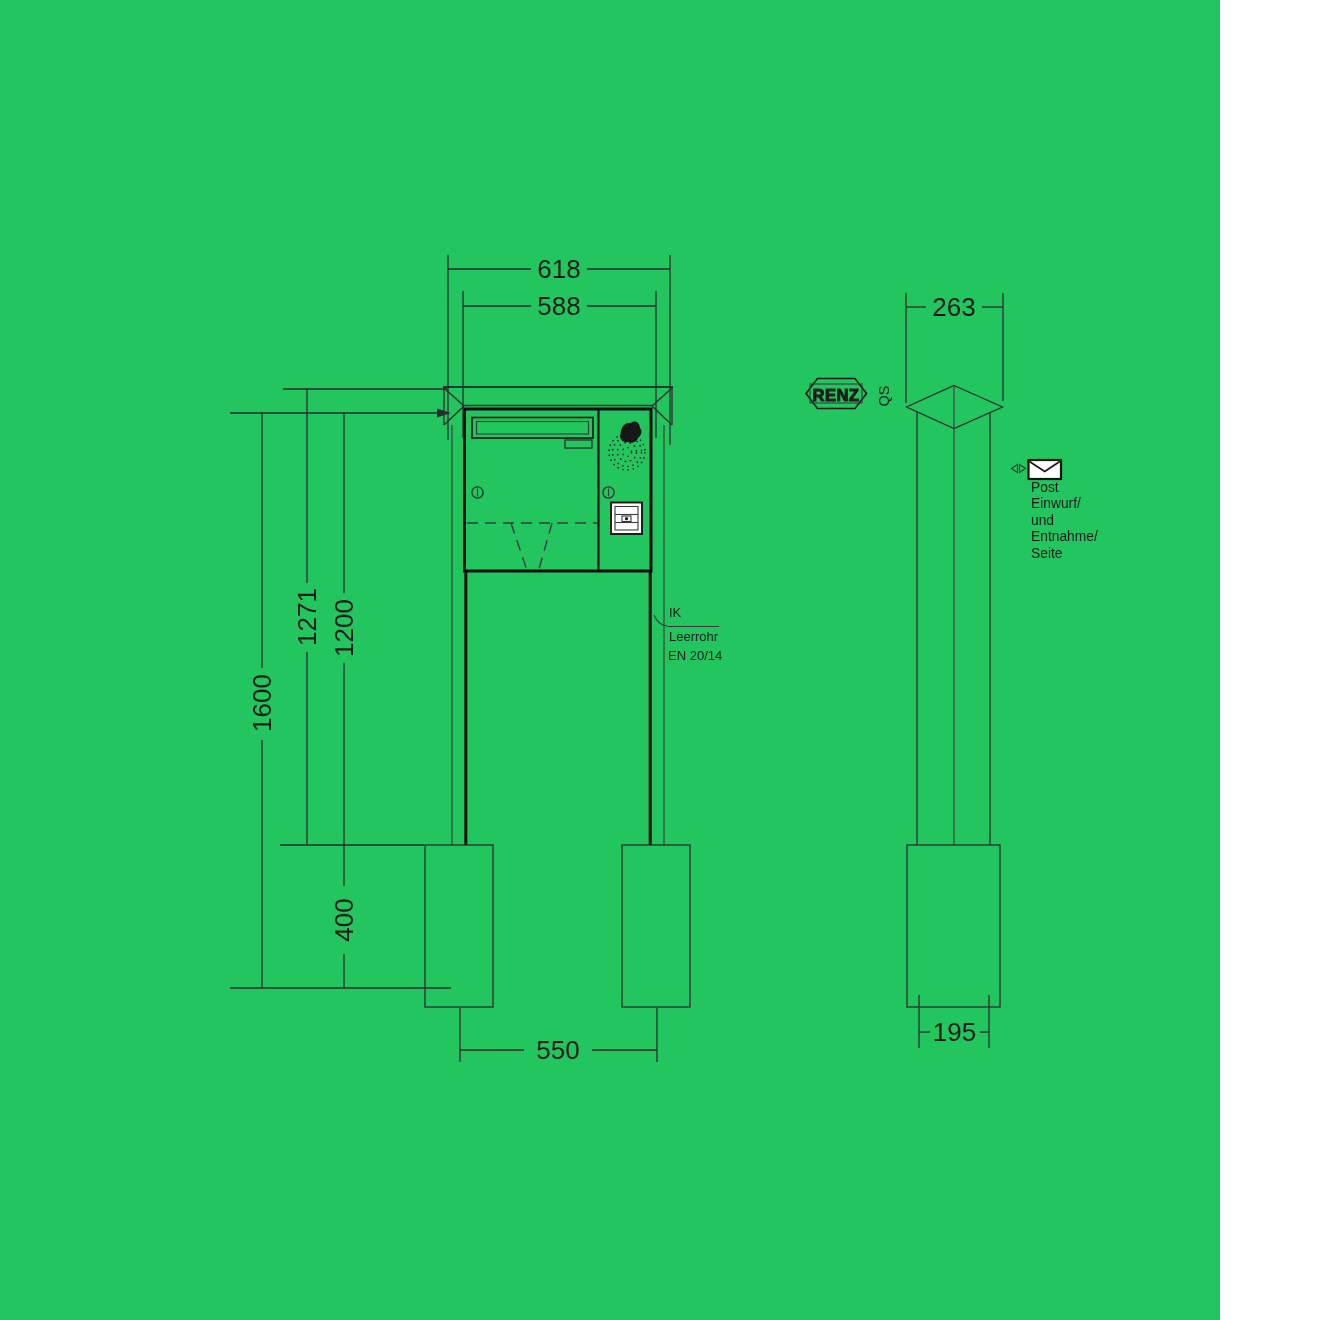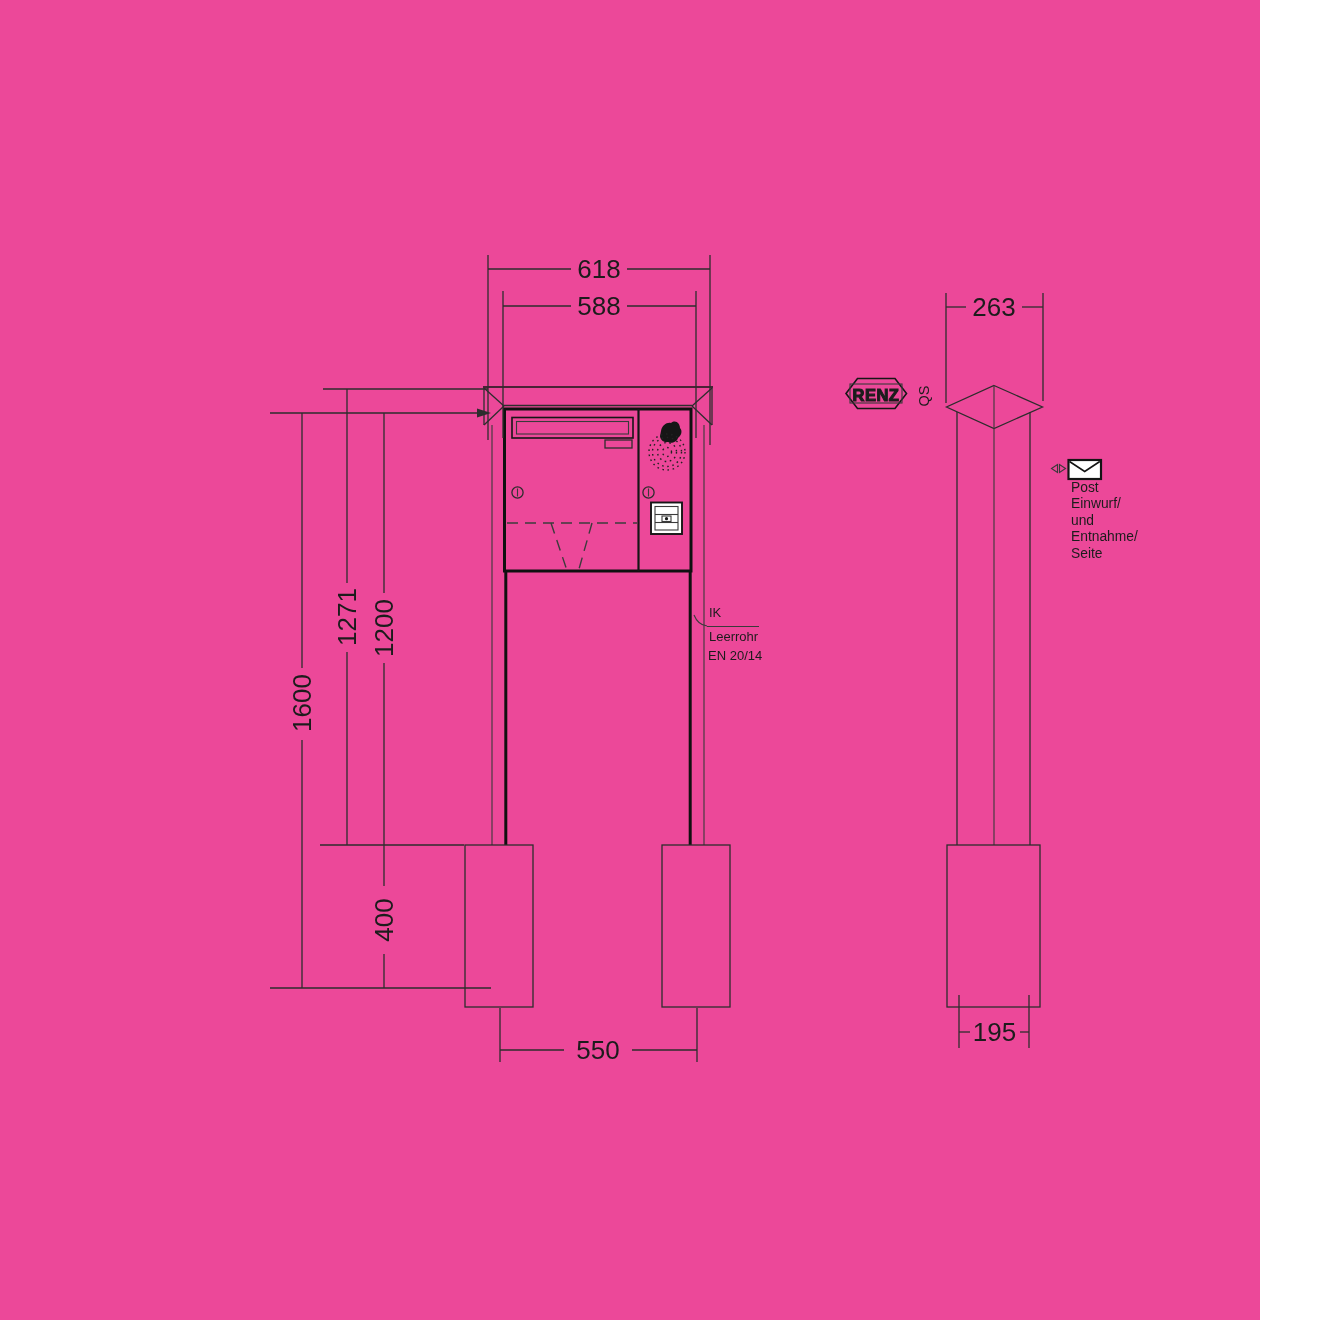--- a/index.html
+++ b/index.html
@@ -1,22 +1,21 @@
 <!DOCTYPE html>
 <html><head>
 <meta charset="utf-8">
 <style>
   html,body{margin:0;padding:0;background:#fff;}
   #canvas{
     position:relative;
     width:1220px;height:1320px;
-    background:#ec4899;
+    background:#22c55e;
     font-family:"Liberation Sans", sans-serif;
     overflow:hidden;
-    padding-left:40px;
   }
   svg{display:block;}
   svg text{
     font-family:"Liberation Sans", sans-serif;
     fill:#1c1c1c;
   }
   .dim-t{font-size:26px;}
   .note-t{font-size:13.8px;}
   .lbl-t{font-size:13px;}
   .ln{stroke:#2d2d2d;stroke-width:1.3;fill:none;stroke-linecap:butt;}

